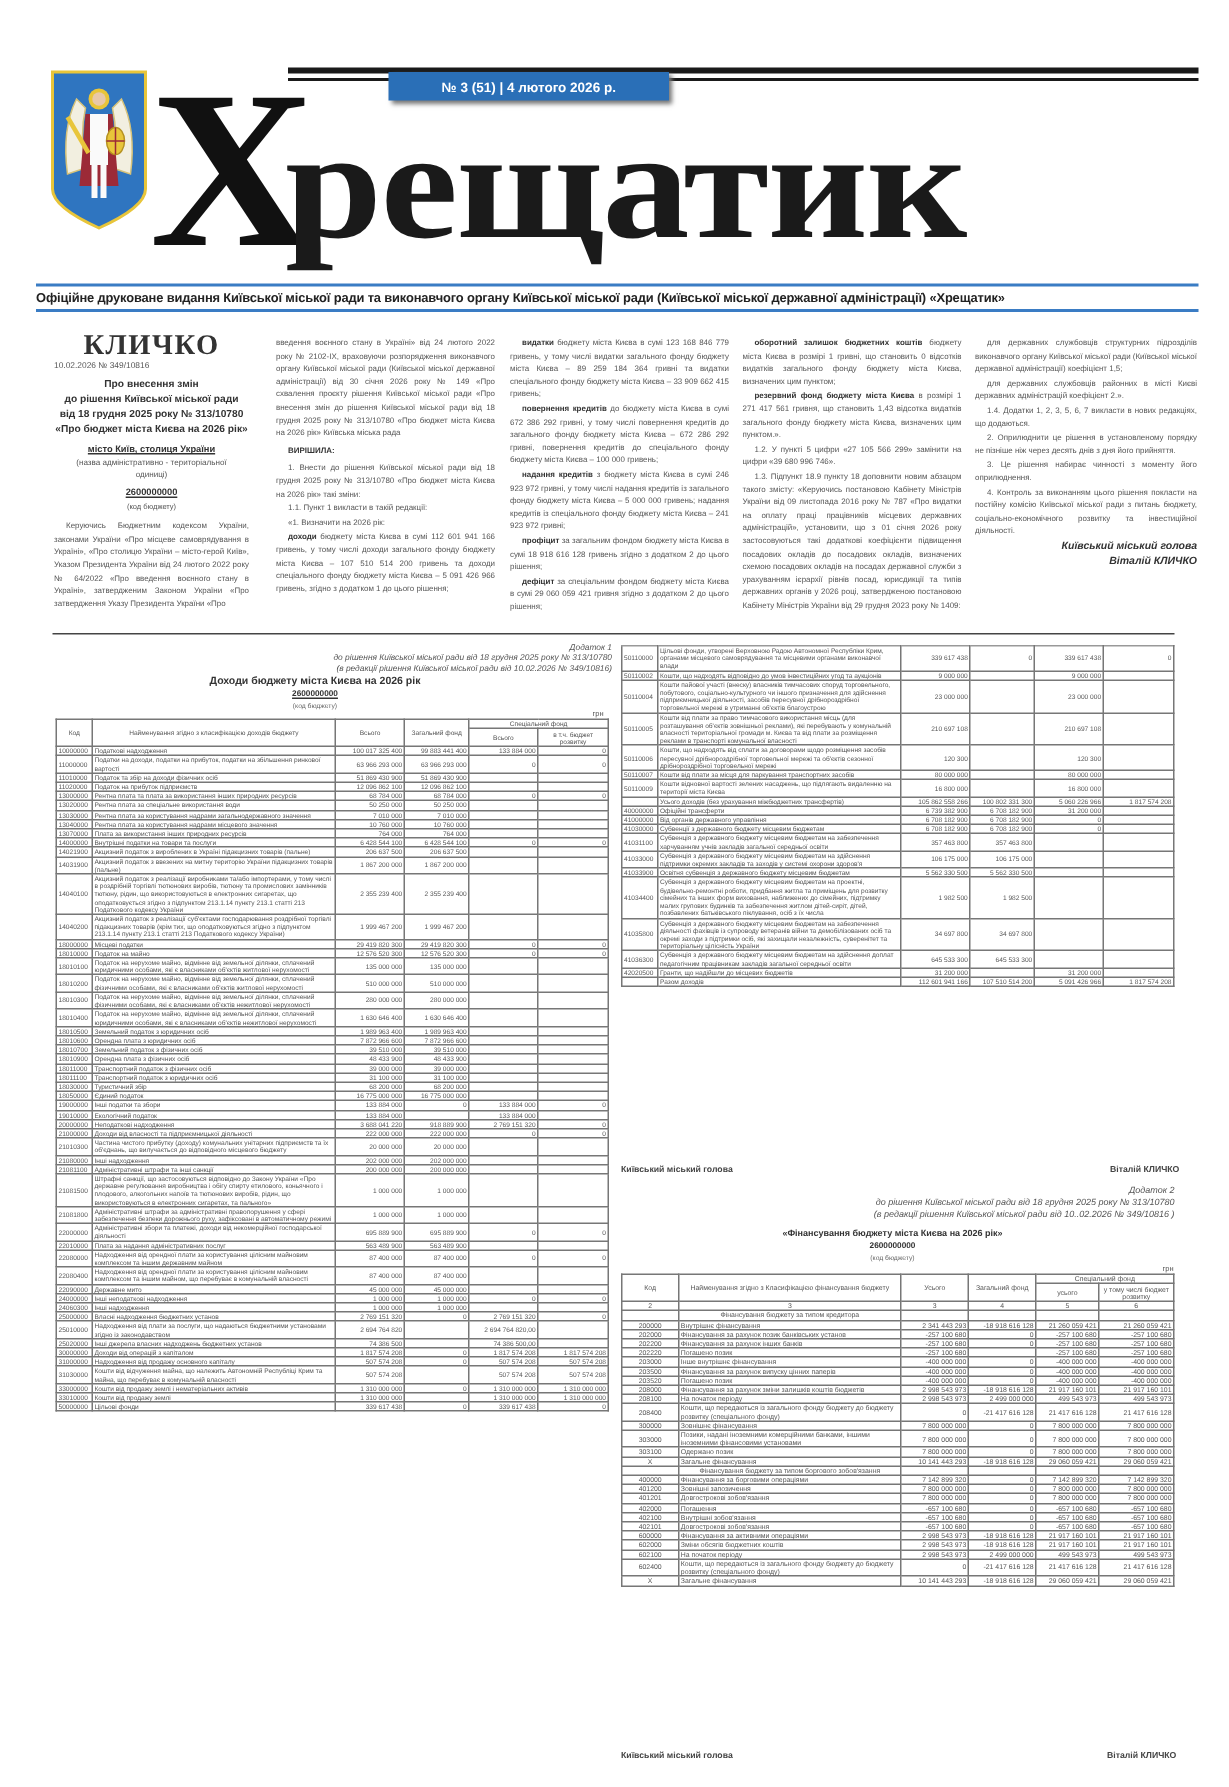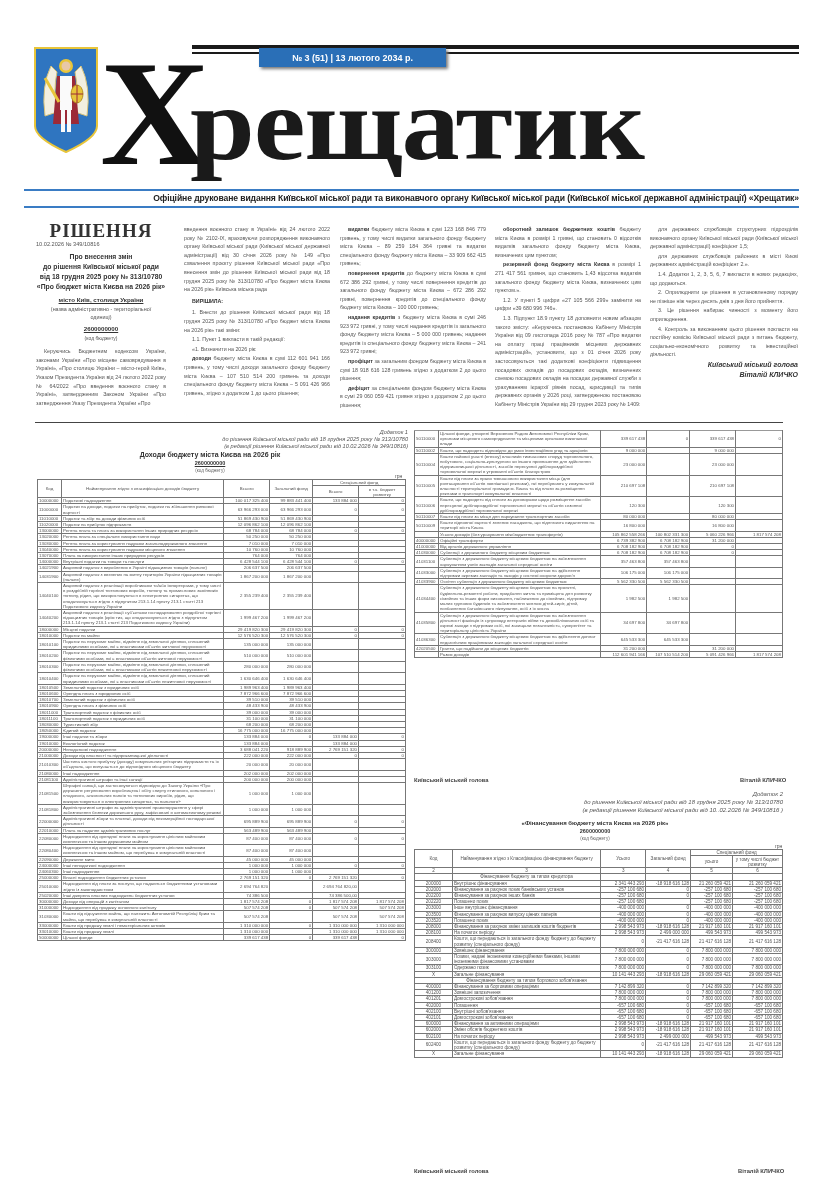--- a/index.html
+++ b/index.html
@@ -5,21 +5,21 @@
 *{box-sizing:border-box;margin:0;padding:0}
 body{width:819px;height:1191px;background:#fff;font-family:"Liberation Sans",sans-serif;color:#333;position:relative;overflow:hidden}
 .masthead{position:absolute;left:0;top:0;width:819px;height:210px}
 .coat{position:absolute;left:33px;top:46px;width:66px;height:108px}
 .title-word{position:absolute;left:100px;top:38px;font-family:"Liberation Serif",serif;font-weight:bold;font-size:150px;letter-spacing:-4px;color:#111;line-height:1;transform:scaleX(1.02);transform-origin:left}
 .title-rest{position:absolute;left:190px;top:72px;font-family:"Liberation Serif",serif;font-weight:bold;font-size:104px;color:#1a1a1a;line-height:1;letter-spacing:-1px;transform:scaleX(1.12);transform-origin:left}
 .rule-top{position:absolute;left:192px;top:45px;width:607px;height:4px;background:#1a1a1a}
 .rule-top2{position:absolute;left:192px;top:52px;width:607px;height:2px;background:#1a1a1a}
 .issue-box{position:absolute;left:259px;top:48px;width:187px;height:19px;background:#2a6fb7;color:#fff;font-size:9px;font-weight:bold;display:flex;align-items:center;justify-content:center;box-shadow:2px 2px 3px #777}
 .sub-rule{position:absolute;left:24px;height:2px;width:775px;background:#3a7cc4}
-.subtitle{position:absolute;left:24px;top:193px;width:775px;text-align:right;font-size:8.6px;font-weight:bold;color:#222;letter-spacing:-0.1px}
+.subtitle{position:absolute;left:24px;top:193px;width:775px;text-align:left;font-size:8.6px;font-weight:bold;color:#222;letter-spacing:-0.1px}
 .col{position:absolute;top:225px;font-size:5.3px;line-height:8.6px;color:#555;text-align:justify}
 .col p{text-indent:8px;margin-bottom:1px}
 .council{font-family:"Liberation Serif",serif;font-weight:bold;font-size:15px;text-align:center;color:#333;line-height:17px}
 .decision{font-family:"Liberation Serif",serif;font-weight:bold;font-size:19px;text-align:center;color:#333;letter-spacing:1px;margin-top:2px}
 .ctr{text-align:center;text-indent:0!important}
 .bold{font-weight:bold;color:#333}
 .uline{text-decoration:underline}
 .sig{font-weight:bold;font-style:italic;font-size:7px;text-align:right;color:#333;line-height:10px}
 .hr-mid{position:absolute;left:35px;top:422px;width:748px;height:1px;background:#444}
 table{border-collapse:collapse;position:absolute;font-size:4.4px;color:#555;line-height:5.2px}
@@ -52,28 +52,28 @@
       <ellipse cx="44" cy="48" rx="6" ry="9" fill="#e8c53a" stroke="#b59222"></ellipse>
       <line x1="44" y1="39" x2="44" y2="57" stroke="#9c2a37"></line>
       <line x1="38" y1="48" x2="50" y2="48" stroke="#9c2a37"></line>
       <line x1="12" y1="32" x2="26" y2="56" stroke="#e8c53a" stroke-width="3"></line>
     </svg>
   </div>
   <div class="rule-top"></div>
   <div class="rule-top2"></div>
   <div class="title-word">Х</div>
   <div class="title-rest">рещатик</div>
-  <div class="issue-box">№ 3 (51) | 13 лютого 2034 р.</div>
+  <div class="issue-box">№ 3 (51) | 4 лютого 2026 р.</div>
   <div class="sub-rule" style="top:189px"></div>
   <div class="subtitle">Офіційне друковане видання Київської міської ради та виконавчого органу Київської міської ради (Київської міської державної адміністрації) «Хрещатик»</div>
   <div class="sub-rule" style="top:206px"></div>
 </div>
 
 <div class="col" style="left:36px;width:130px">
-  <div class="decision">РІШЕННЯ</div>
+  <div class="decision">КЛИЧКО</div>
   <div style="font-size:5.6px;margin:4px 0 4px">10.02.2026 № 349/10816</div>
   <div class="ctr bold" style="font-size:6.8px;line-height:10px">
     <div>Про внесення змін</div>
     <div>до рішення Київської міської ради</div>
     <div>від 18 грудня 2025 року № 313/10780</div>
     <div>«Про бюджет міста Києва на 2026 рік»</div>
   </div>
   <div class="ctr bold uline" style="font-size:6.2px;margin-top:4px">місто Київ, столиця України</div>
   <div class="ctr" style="font-size:5.4px;padding:0 14px">(назва адміністративно - територіальної одиниці)</div>
   <div class="ctr bold uline" style="font-size:6.2px;margin-top:3px">2600000000</div>

